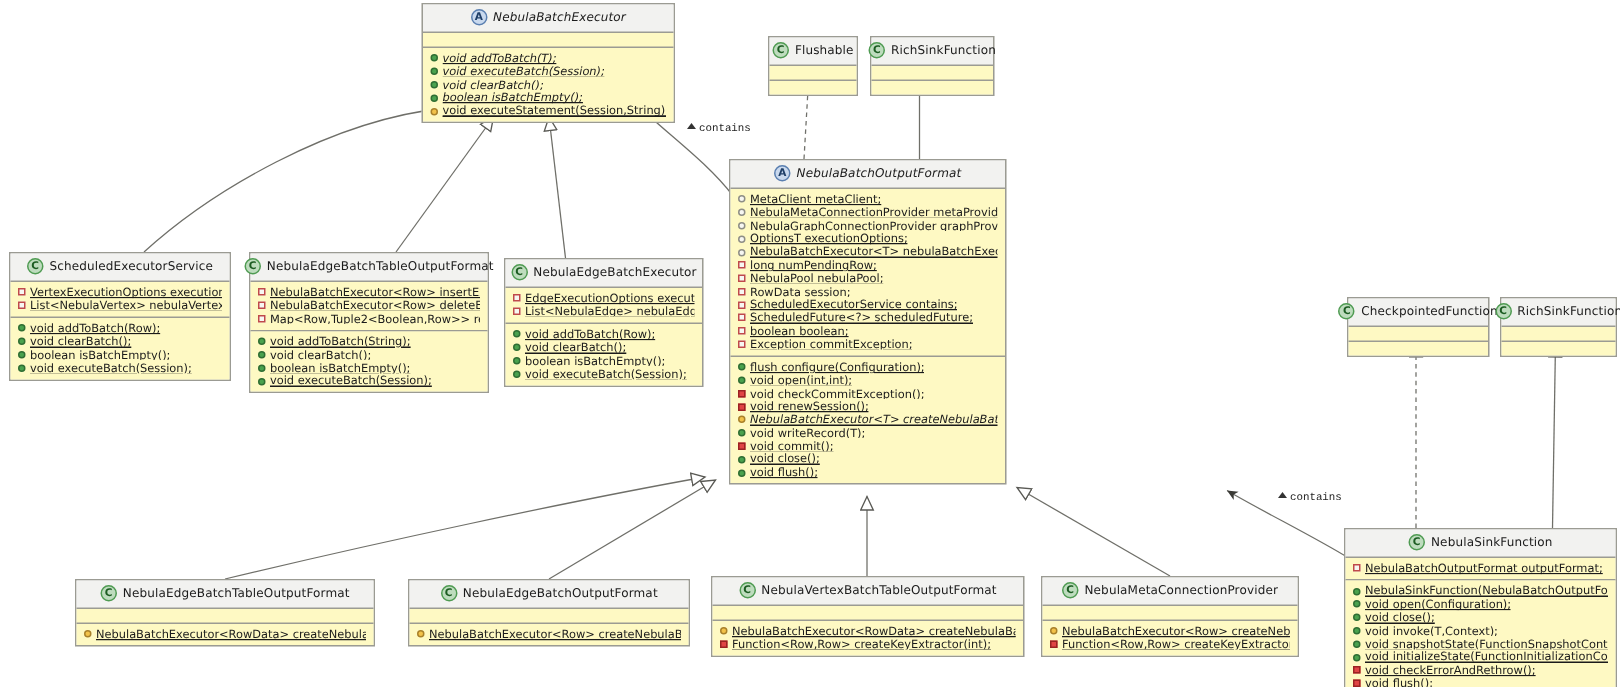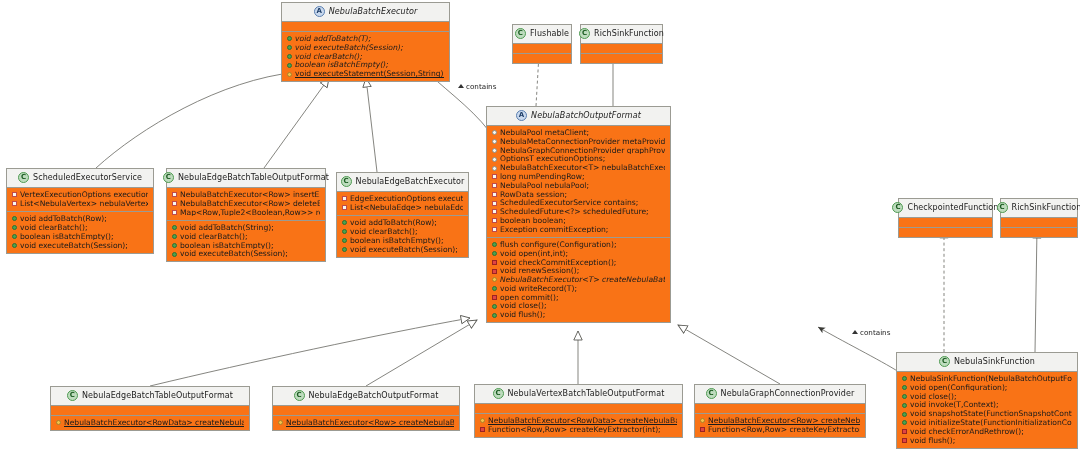--- a/index.html
+++ b/index.html
@@ -73,21 +73,22 @@
     color: #1c5c22;
   }
   .stereo.a {
     background: #c9d9ee;
     border: 1px solid #5a7fb0;
     color: #1f3f68;
   }
   .section {
     padding: 2.5px 2px 3px 2px;
     border-bottom: 1px solid #9b9b93;
-    background: #f97316;
+    background: #fef9c3;
+    text-decoration: underline;
   }
   .section:last-child { border-bottom: none; }
   .section.empty { min-height: 5px; padding: 2px; }
   .member {
     display: flex;
     align-items: center;
     gap: 3px;
     padding: 0.6px 3px;
     white-space: nowrap;
     overflow: hidden;
@@ -123,20 +124,21 @@
   }
   .mtext { overflow: hidden; text-overflow: clip; }
   .mtext.it { font-style: italic; }
   .mtext.un { text-decoration: underline; }
   .edge-label {
     position: absolute;
     font-size: 7.2px;
     color: #222;
     white-space: nowrap;
     z-index: 6;
+    font-family: Liberation Mono, monospace;
   }
   .edge-label .tri {
     display: inline-block;
     width: 0; height: 0;
     border-left: 3.4px solid transparent;
     border-right: 3.4px solid transparent;
     border-bottom: 4px solid #333;
     margin-right: 2px;
     vertical-align: 1px;
   }
@@ -239,21 +241,21 @@
         <div class="section empty"></div>
       </div>
       <div class="uml-class" style="left: 486px; top: 106px; width: 185px;">
         <div class="cls-header">
           <span class="stereo a">A</span>
           <span class="cls-name abstract">NebulaBatchOutputFormat</span>
         </div>
         <div class="section">
           <div class="member">
             <span class="vis pkg"></span>
-            <span class="mtext">NebulaPool metaClient;</span>
+            <span class="mtext">MetaClient metaClient;</span>
           </div>
           <div class="member">
             <span class="vis pkg"></span>
             <span class="mtext">NebulaMetaConnectionProvider metaProvider;</span>
           </div>
           <div class="member">
             <span class="vis pkg"></span>
             <span class="mtext">NebulaGraphConnectionProvider graphProvider;</span>
           </div>
           <div class="member">
@@ -313,21 +315,21 @@
           <div class="member">
             <span class="vis prot"></span>
             <span class="mtext it">NebulaBatchExecutor&lt;T&gt; createNebulaBatchExecutor();</span>
           </div>
           <div class="member">
             <span class="vis pub"></span>
             <span class="mtext">void writeRecord(T);</span>
           </div>
           <div class="member">
             <span class="vis priv"></span>
-            <span class="mtext">open commit();</span>
+            <span class="mtext">void commit();</span>
           </div>
           <div class="member">
             <span class="vis pub"></span>
             <span class="mtext">void close();</span>
           </div>
           <div class="member">
             <span class="vis pub"></span>
             <span class="mtext">void flush();</span>
           </div>
         </div>
@@ -451,20 +453,26 @@
           <span class="stereo c">C</span>
           <span class="cls-name">RichSinkFunction</span>
         </div>
         <div class="section empty"></div>
         <div class="section empty"></div>
       </div>
       <div class="uml-class" style="left: 896px; top: 352px; width: 182px;">
         <div class="cls-header">
           <span class="stereo c">C</span>
           <span class="cls-name">NebulaSinkFunction</span>
+        </div>
+        <div class="section">
+          <div class="member">
+            <span class="vis privsq"></span>
+            <span class="mtext">NebulaBatchOutputFormat outputFormat;</span>
+          </div>
         </div>
         <div class="section">
           <div class="member">
             <span class="vis pub"></span>
             <span class="mtext">NebulaSinkFunction(NebulaBatchOutputFormat format);</span>
           </div>
           <div class="member">
             <span class="vis pub"></span>
             <span class="mtext">void open(Configuration);</span>
           </div>
@@ -533,21 +541,21 @@
           </div>
           <div class="member">
             <span class="vis priv"></span>
             <span class="mtext un">Function&lt;Row,Row&gt; createKeyExtractor(int);</span>
           </div>
         </div>
       </div>
       <div class="uml-class" style="left: 694px; top: 384px; width: 172px;">
         <div class="cls-header">
           <span class="stereo c">C</span>
-          <span class="cls-name">NebulaGraphConnectionProvider</span>
+          <span class="cls-name">NebulaMetaConnectionProvider</span>
         </div>
         <div class="section empty"></div>
         <div class="section">
           <div class="member">
             <span class="vis prot"></span>
             <span class="mtext un">NebulaBatchExecutor&lt;Row&gt; createNebulaBatchExecutor()</span>
           </div>
           <div class="member">
             <span class="vis priv"></span>
             <span class="mtext un">Function&lt;Row,Row&gt; createKeyExtractor(int)</span>

